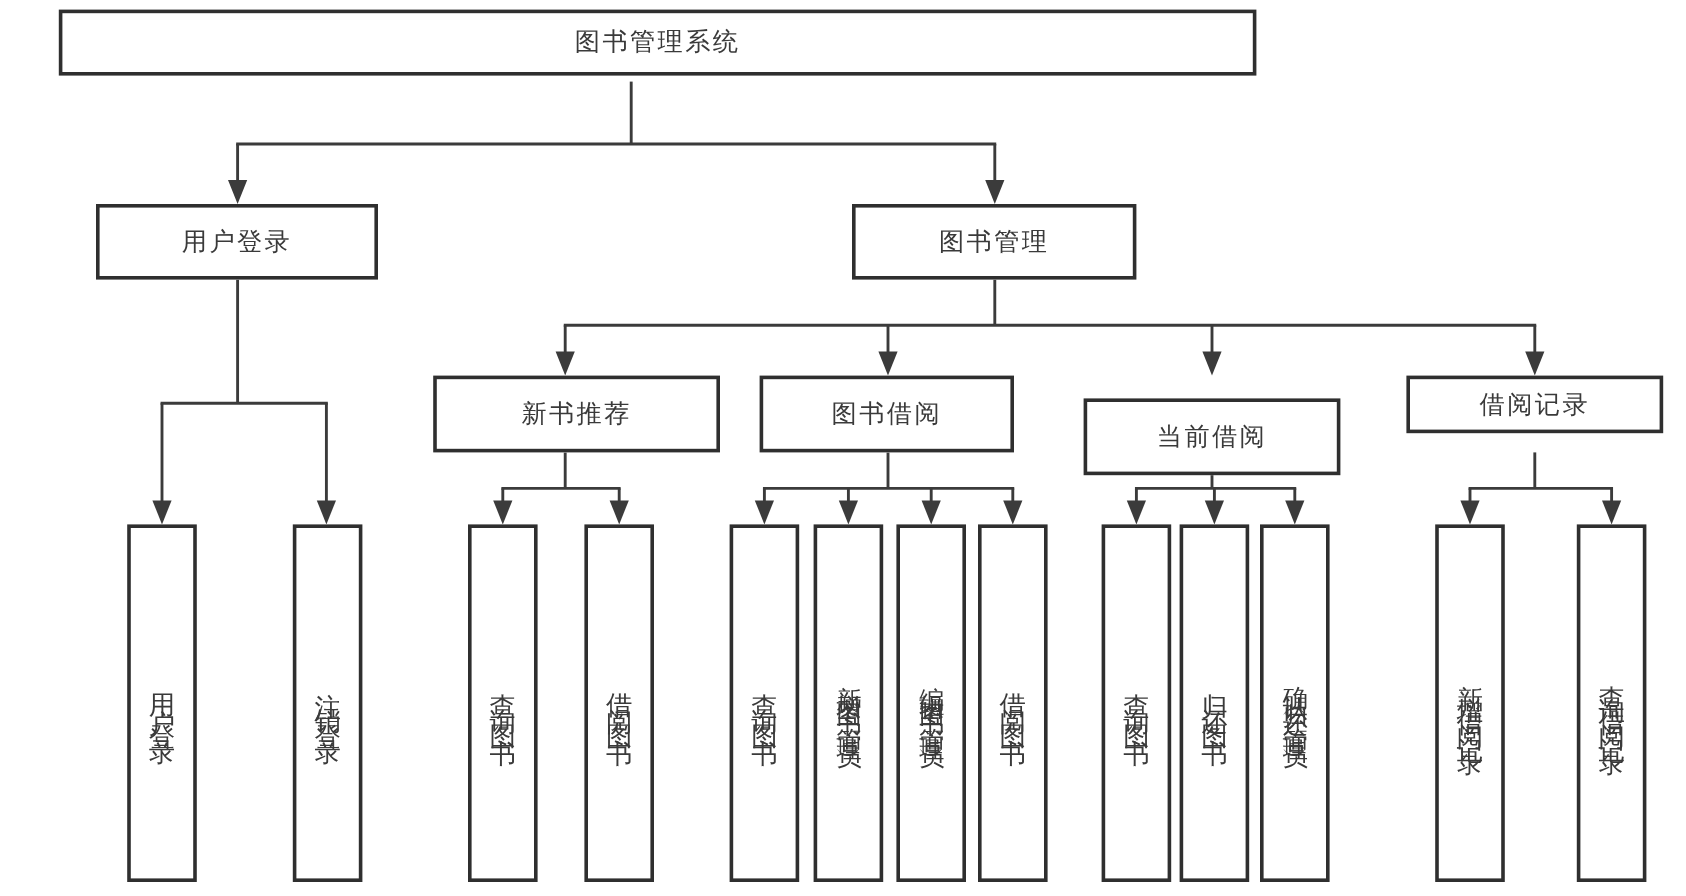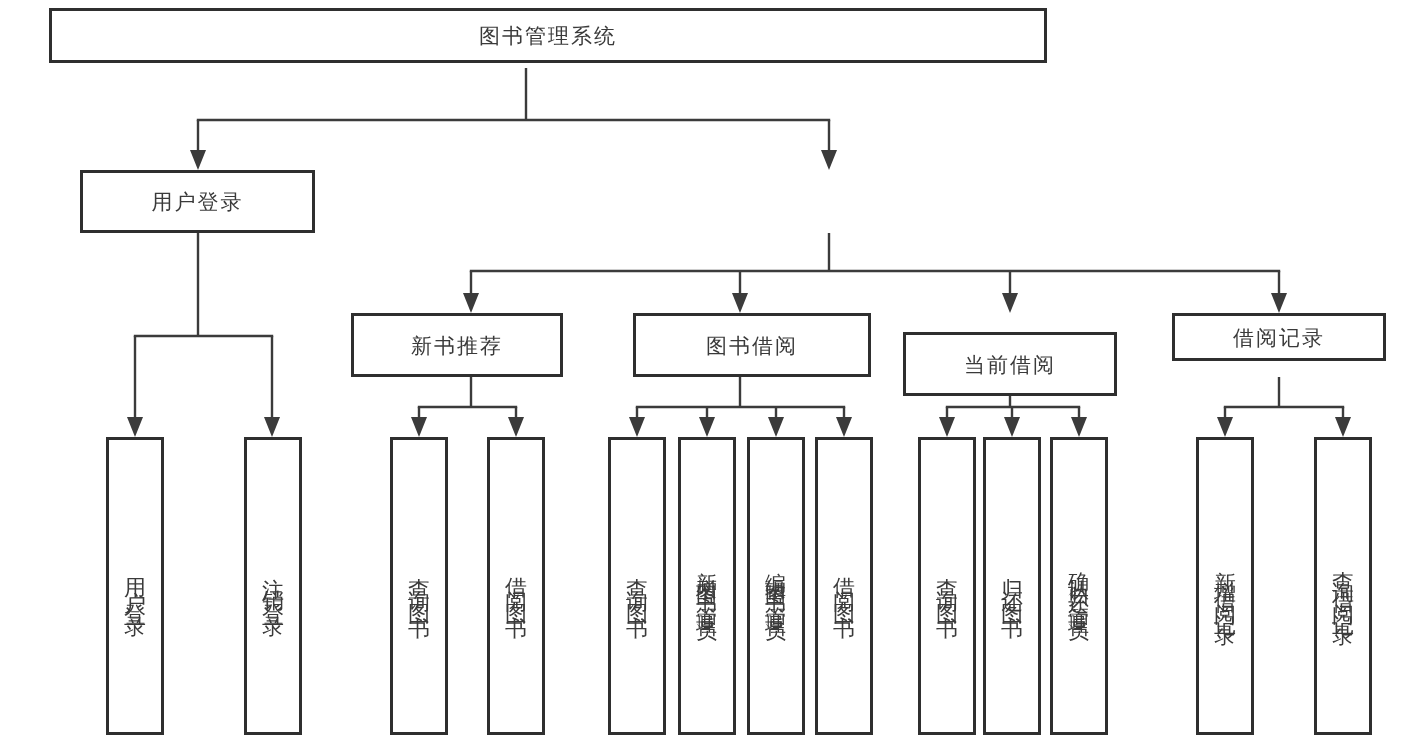--- a/index.html
+++ b/index.html
@@ -87,23 +87,24 @@
       <line x1="1223.8" y1="407" x2="1344.2" y2="407" stroke="#3b3b3b" stroke-width="2.4"></line>
       <line x1="1225" y1="407" x2="1225" y2="419" stroke="#3b3b3b" stroke-width="2.4"></line>
       <polygon points="1217,417 1233,417 1225,437" fill="#3b3b3b"></polygon>
       <line x1="1343" y1="407" x2="1343" y2="419" stroke="#3b3b3b" stroke-width="2.4"></line>
       <polygon points="1335,417 1351,417 1343,437" fill="#3b3b3b"></polygon>
     </svg>
 
   <div class="box h-box" style="left:27px; top:8px; width:998px; height:55px;margin-left:22px;">图书管理系统</div>
 
   <div class="box h-box" style="left:80px; top:170px; width:235px; height:63px;">用户登录</div>
+  <div class="box h-box" style="left:710px; top:170px; width:237px; height:63px;">图书管理</div>
 
-  <div class="box h-box" style="left:351px; top:313px; width:212px; height:64px;text-align:center;">新书推荐</div>
-  <div class="box h-box" style="left:633px; top:313px; width:238px; height:64px;">图书借阅</div>
+  <div class="box h-box" style="left:361px; top:313px; width:239px; height:64px;text-align:center;">新书推荐</div>
+  <div class="box h-box" style="left:633px; top:313px; width:212px; height:64px;">图书借阅</div>
   <div class="box h-box" style="left:903px; top:332px; width:214px; height:64px;">当前借阅</div>
   <div class="box h-box" style="left:1172px; top:313px; width:214px; height:48px;">借阅记录</div>
 
   <div class="box v-box v4" style="left:106px; top:437px; width:58px; height:298px;">用户登录</div>
   <div class="box v-box v4" style="left:244px; top:437px; width:58px; height:298px;">注销登录</div>
 
   <div class="box v-box v4" style="left:390px; top:437px; width:58px; height:298px;">查询图书</div>
   <div class="box v-box v4" style="left:487px; top:437px; width:58px; height:298px;">借阅图书</div>
 
   <div class="box v-box v4" style="left:608px; top:437px; width:58px; height:298px;">查询图书</div>

